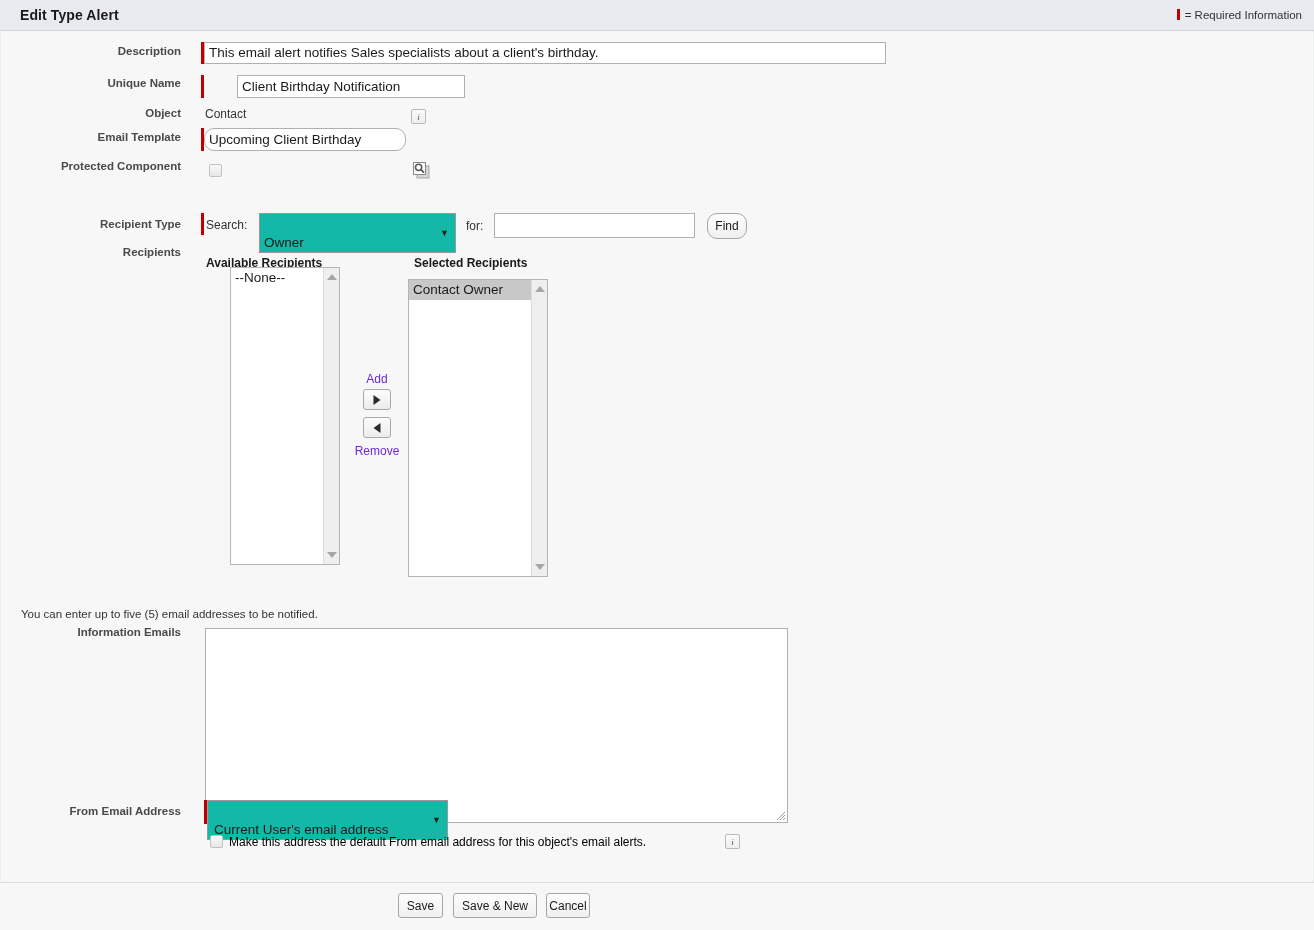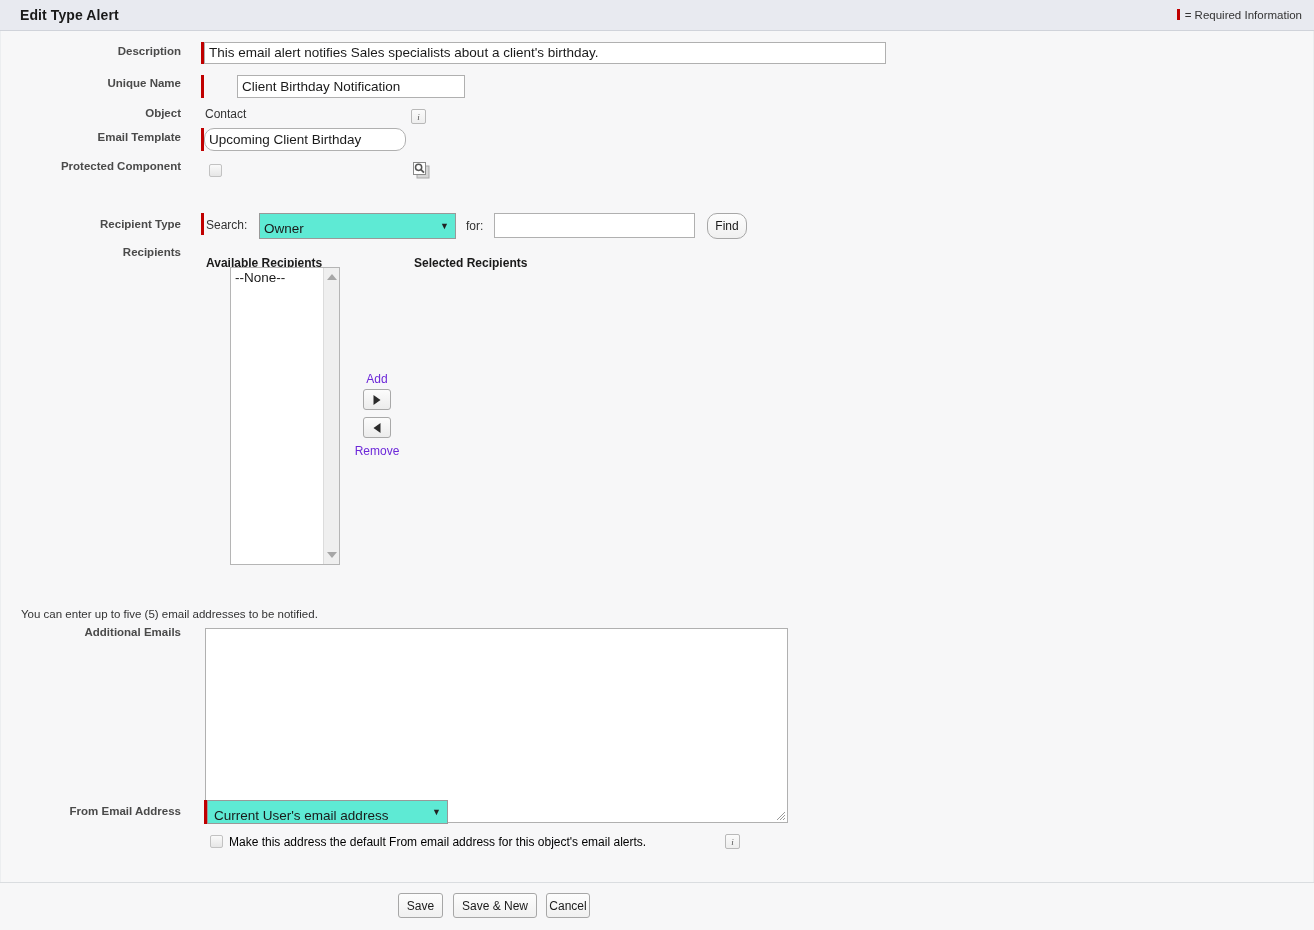--- a/index.html
+++ b/index.html
@@ -91,25 +91,25 @@
     color: #1a1a1a;
     background: #ffffff;
     border: 1px solid #b0b0b0;
     padding: 1px 3px 2px 4px;
     outline: none;
   }
 
   
   .sel {
     position: absolute;
-    background: #5eead4;
+    background: #14b8a6;
     border: 1px solid #999999;
     font-size: 13.5px;
     color: #1a1a1a;
-    padding: 5px 4px;
+    padding: 19px 4px;
     white-space: nowrap;
     overflow: hidden;
   }
   .sel .caret {
     position: absolute;
     right: 6px;
     top: 50%;
     transform: translateY(-50%);
     font-size: 9px;
     color: #222;
@@ -353,23 +353,30 @@
 
   <div class="addremove-lbl" style="left:342px; top:341px; width:68px;">Add</div>
   <div class="arrow-btn" style="left:362px; top:358px;">
     <span class="tri tri-right"></span>
   </div>
   <div class="arrow-btn" style="left:362px; top:386px;">
     <span class="tri tri-left"></span>
   </div>
   <div class="addremove-lbl" style="left:342px; top:413px; width:68px;">Remove</div>
 
+  <div class="listbox" style="left:407px; top:248px; width:140px; height:298px;">
+    <div class="opt sel-opt">Contact Owner</div>
+    <div class="lb-scroll">
+      <span class="ar ar-up"></span>
+      <span class="ar ar-dn"></span>
+    </div>
+  </div>
 
   <div class="helper-note" style="left:20px; top:577px;">You can enter up to five (5) email addresses to be notified.</div>
-  <div class="lbl" style="left:0px; top:595px; width:180px;">Additional Emails</div>
+  <div class="lbl" style="left:0px; top:595px; width:180px;">Information Emails</div>
   <textarea class="ta" style="left: 204px; top: 597px; width: 583px; height: 195px;"></textarea>
   <span class="ta-grip" style="left:773px; top:778px;">
     <svg width="12" height="12" viewBox="0 0 12 12">
       <line x1="11" y1="3" x2="3" y2="11" stroke="#9a9a9a" stroke-width="1"></line>
       <line x1="11" y1="6" x2="6" y2="11" stroke="#9a9a9a" stroke-width="1"></line>
       <line x1="11" y1="9" x2="9" y2="11" stroke="#9a9a9a" stroke-width="1"></line>
     </svg>
   </span>
 
   <div class="lbl" style="left:0px; top:774px; width:180px;">From Email Address</div>

